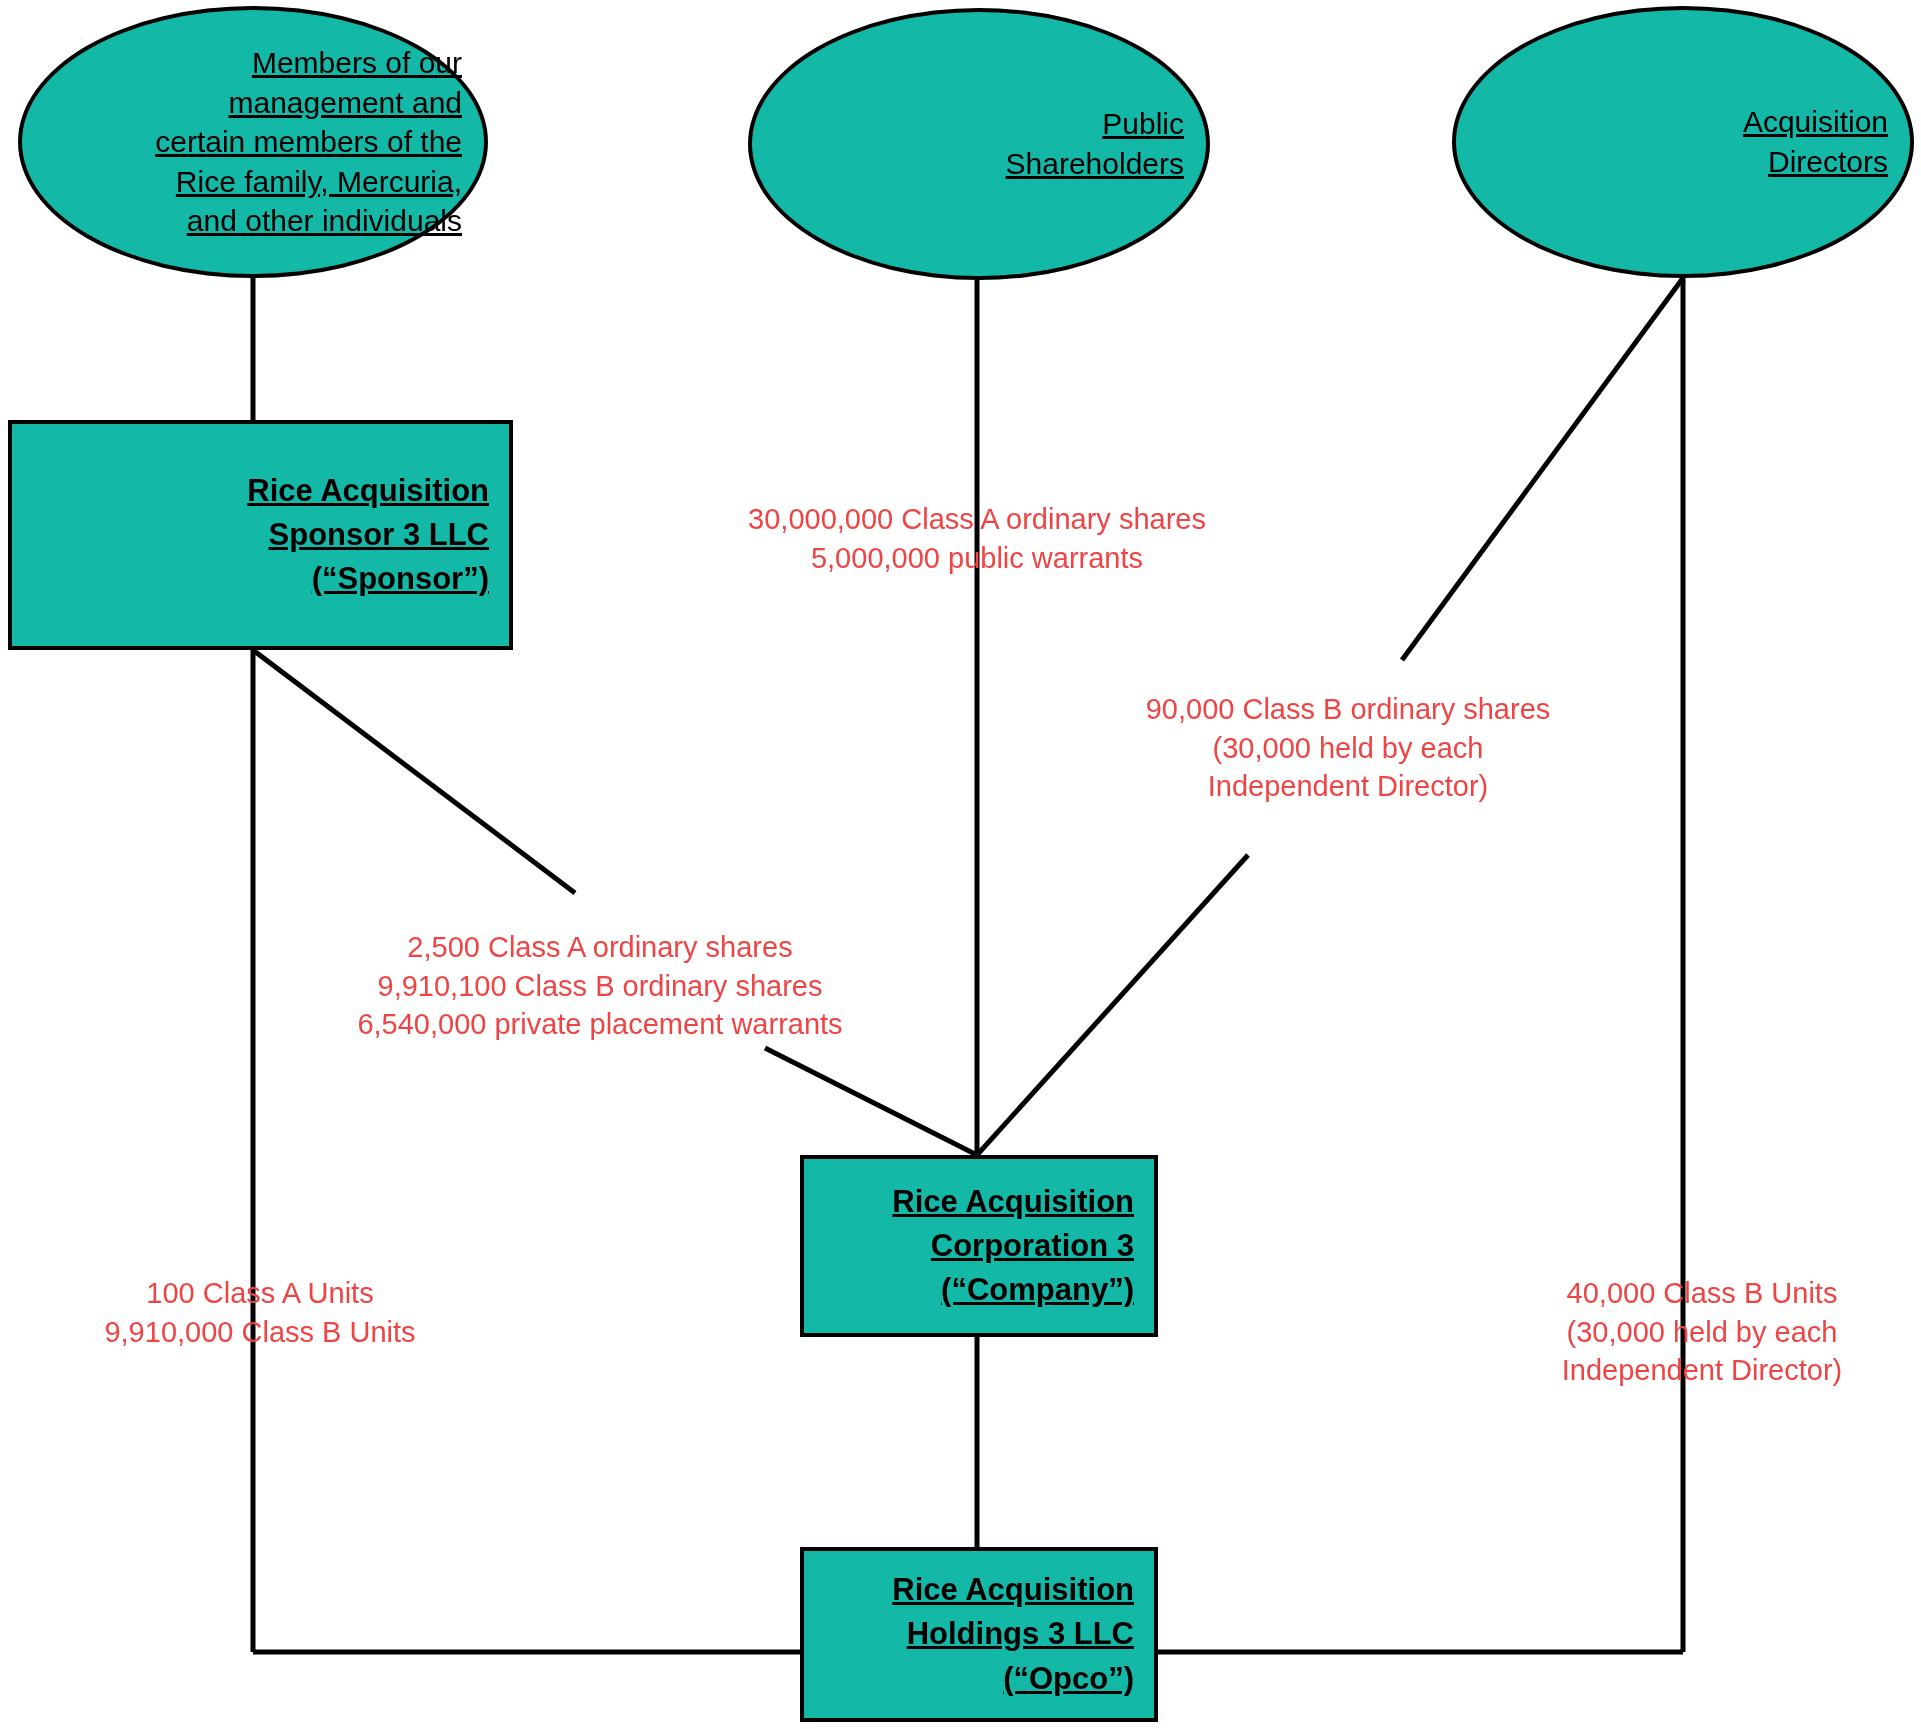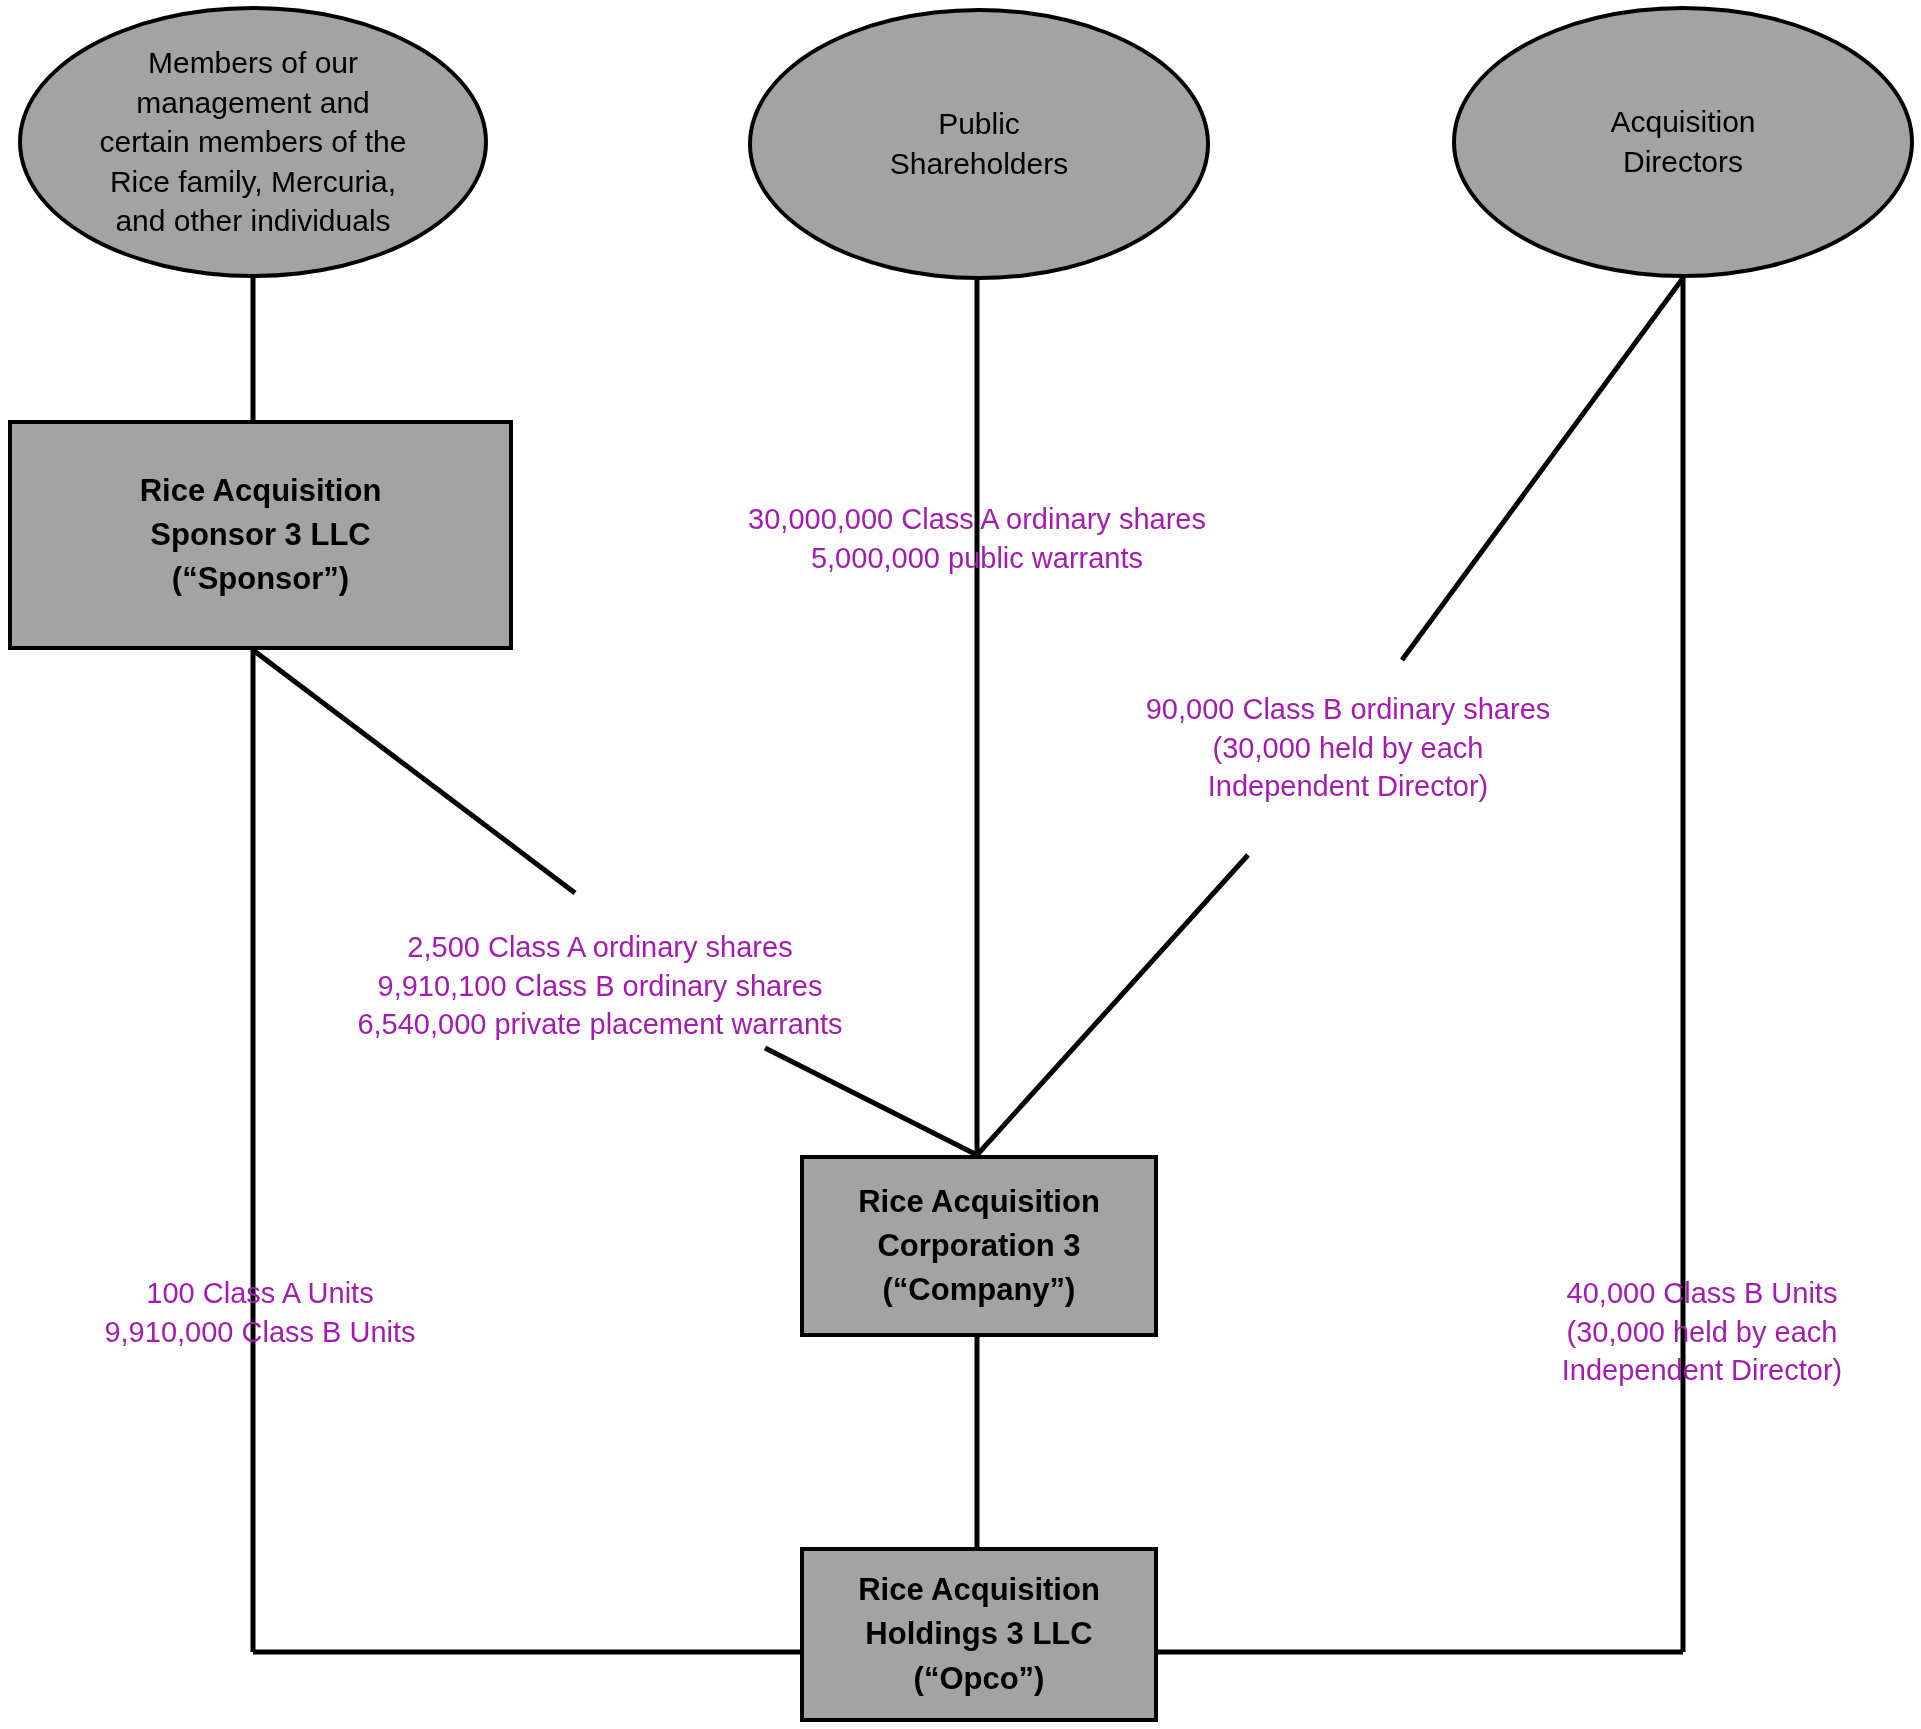--- a/index.html
+++ b/index.html
@@ -26,22 +26,23 @@
     width: 1921px;
     height: 1729px;
     pointer-events: none;
   }
   .node {
     position: absolute;
     box-sizing: border-box;
     display: flex;
     align-items: center;
     justify-content: center;
-    text-align: center;
-    background: #a3a3a3;
+    text-align: right;
+    background: #14b8a6;
+    text-decoration: underline;
   }
   .ellipse-node {
     border: 4px solid #000000;
     border-radius: 50%;
   }
   .box-node {
     border: 4px solid #000000;
     font-weight: bold;
   }
   .node-label {
@@ -62,21 +63,21 @@
     padding: 0 20px;
     box-sizing: border-box;
     line-height: 1.42;
   }
   .edge-label {
     position: absolute;
     font-size: 29px;
     line-height: 1.33;
     white-space: pre-line;
     text-align: center;
-    color: #a21caf;
+    color: #ef4444;
   }
 </style>
 </head>
 <body>
 
 <div id="diagram-root">
 
   <svg id="wire-layer" viewBox="0 0 1921 1729">
 
     <line x1="253" y1="276" x2="253" y2="420" stroke="#000" stroke-width="5"></line>

